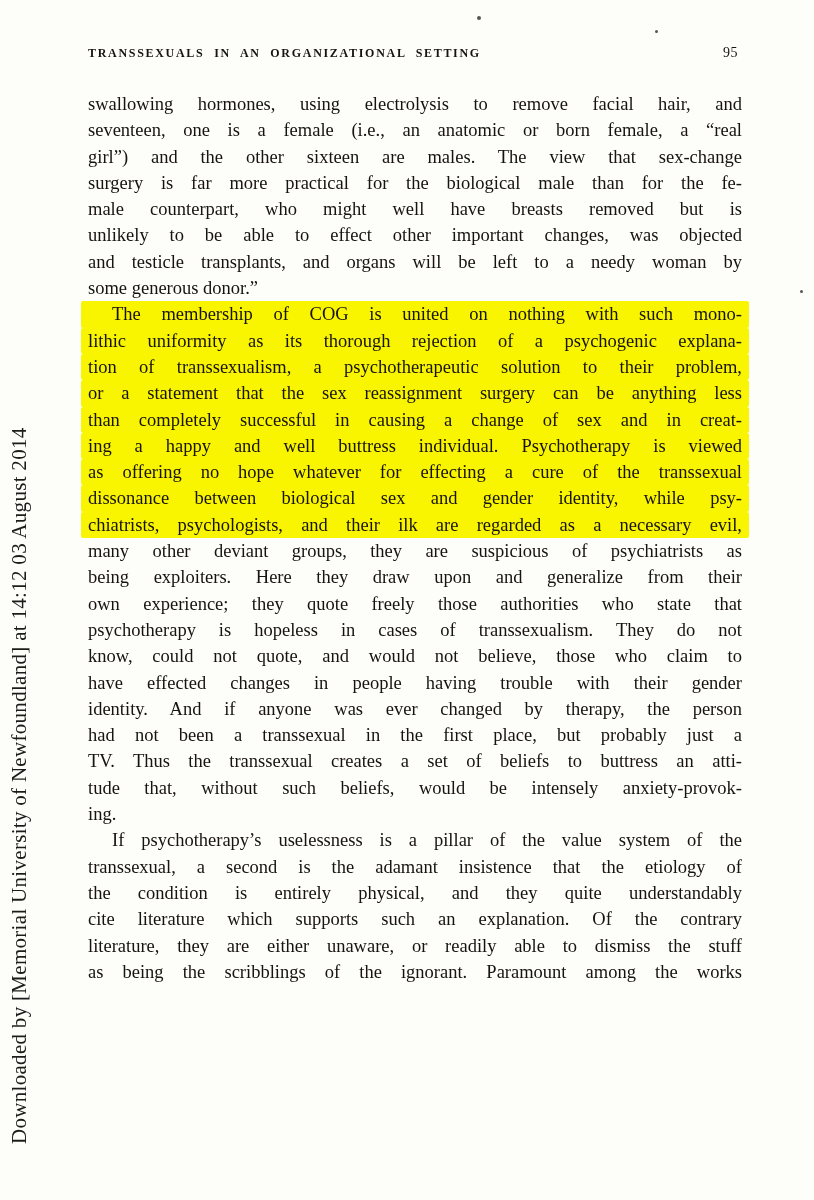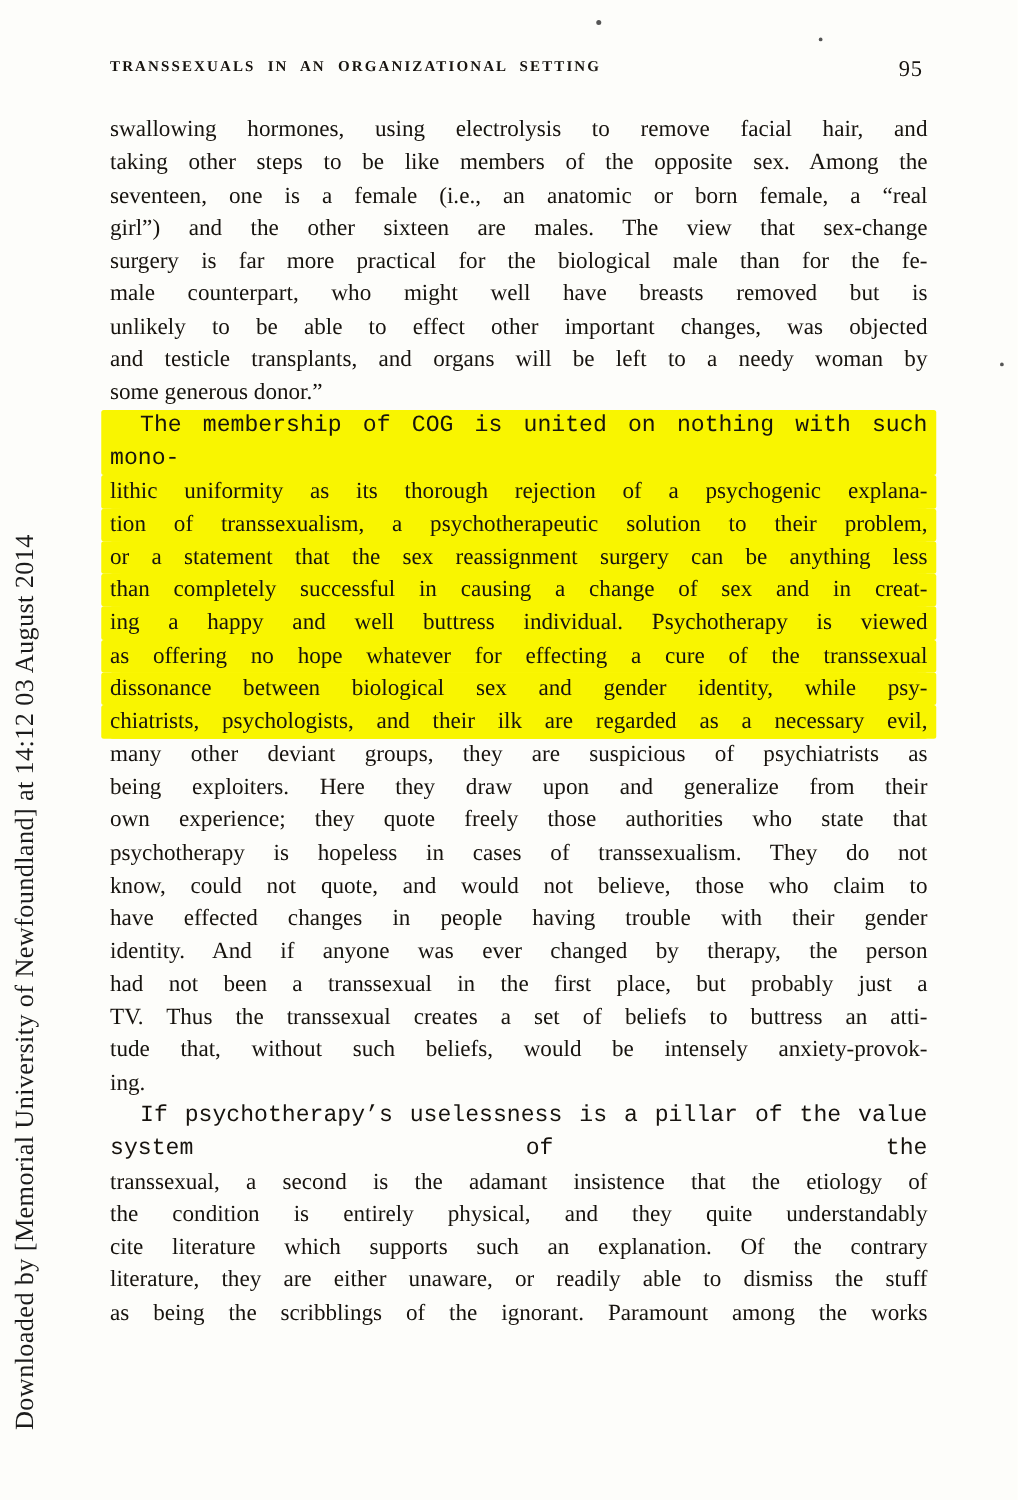--- a/index.html
+++ b/index.html
@@ -18,35 +18,35 @@
   .running-header {
     position: absolute; left: 88px; top: 46px; width: 654px; height: 24px;
   }
   .running-title {
     display: block; text-align: left;
     font-size: 12px; font-weight: 600;
     letter-spacing: 1.7px; word-spacing: 5px;
   }
   .page-number {
     position: absolute; right: 4px; top: -1px;
-    font-size: 18px; letter-spacing: 0.5px;
+    font-size: 14px; letter-spacing: 0.5px;
   }
   .page-body {
     position: absolute; left: 88px; top: 91px; width: 654px;
     font-size: 18.5px; line-height: 26.3px;
     text-rendering: optimizeLegibility;
   }
   .line {
     text-align: justify;
     text-align-last: justify;
     text-justify: inter-word;
     min-height: 26.3px;
   }
   .line.end { text-align-last: left; }
-  .line.indent { text-indent: 24px; font-family: Liberation Mono, monospace; }
+  .line.indent { text-indent: 24px; }
   .hl-line {
     background: var(--hl, #f9f500);
     box-shadow: -7px 0 0 var(--hl, #f9f500), 7px 0 0 var(--hl, #f9f500);
     border-radius: 2px;
   }
   .hl {
     background: var(--hl, #f9f500);
     box-shadow: -8px 0 0 var(--hl, #f9f500);
     border-radius: 2px;
   }
@@ -74,21 +74,20 @@
 
   <div class="running-header">
     <span class="running-title">TRANSSEXUALS IN AN ORGANIZATIONAL SETTING</span>
     <span class="page-number">95</span>
   </div>
 
   <div class="watermark">Downloaded by [Memorial University of Newfoundland] at 14:12 03 August 2014</div>
 
   <div class="page-body">
       <div class="line"><span>swallowing hormones, using electrolysis to remove facial hair, and</span></div>
-      <div class="line"><span>taking other steps to be like members of the opposite sex. Among the</span></div>
       <div class="line"><span>seventeen, one is a female (i.e., an anatomic or born female, a “real</span></div>
       <div class="line"><span>girl”) and the other sixteen are males. The view that sex-change</span></div>
       <div class="line"><span>surgery is far more practical for the biological male than for the fe-</span></div>
       <div class="line"><span>male counterpart, who might well have breasts removed but is</span></div>
       <div class="line"><span>unlikely to be able to effect other important changes, was objected</span></div>
       <div class="line"><span>and testicle transplants, and organs will be left to a needy woman by</span></div>
       <div class="line end"><span>some generous donor.”</span></div>
       <div class="line indent hl-line"><span>The membership of COG is united on nothing with such mono-</span></div>
       <div class="line hl-line"><span>lithic uniformity as its thorough rejection of a psychogenic explana-</span></div>
       <div class="line hl-line"><span>tion of transsexualism, a psychotherapeutic solution to their problem,</span></div>

